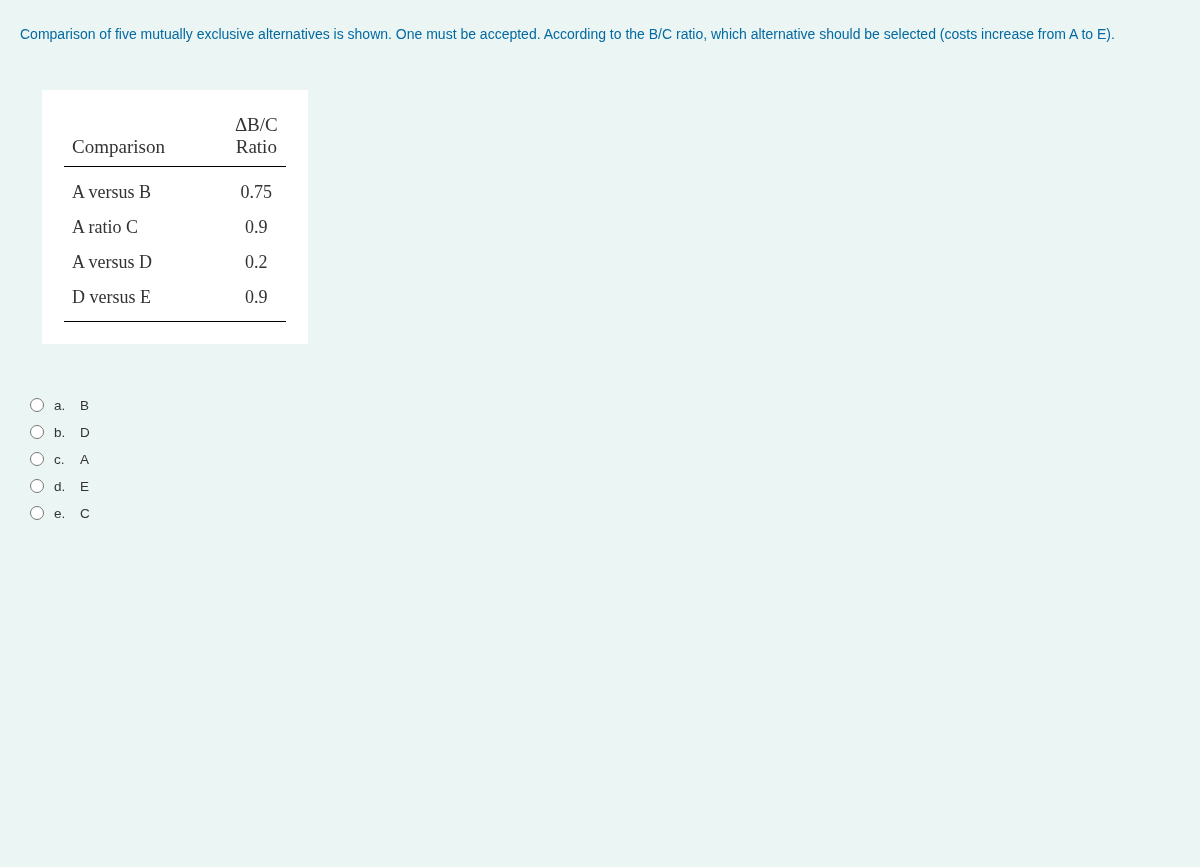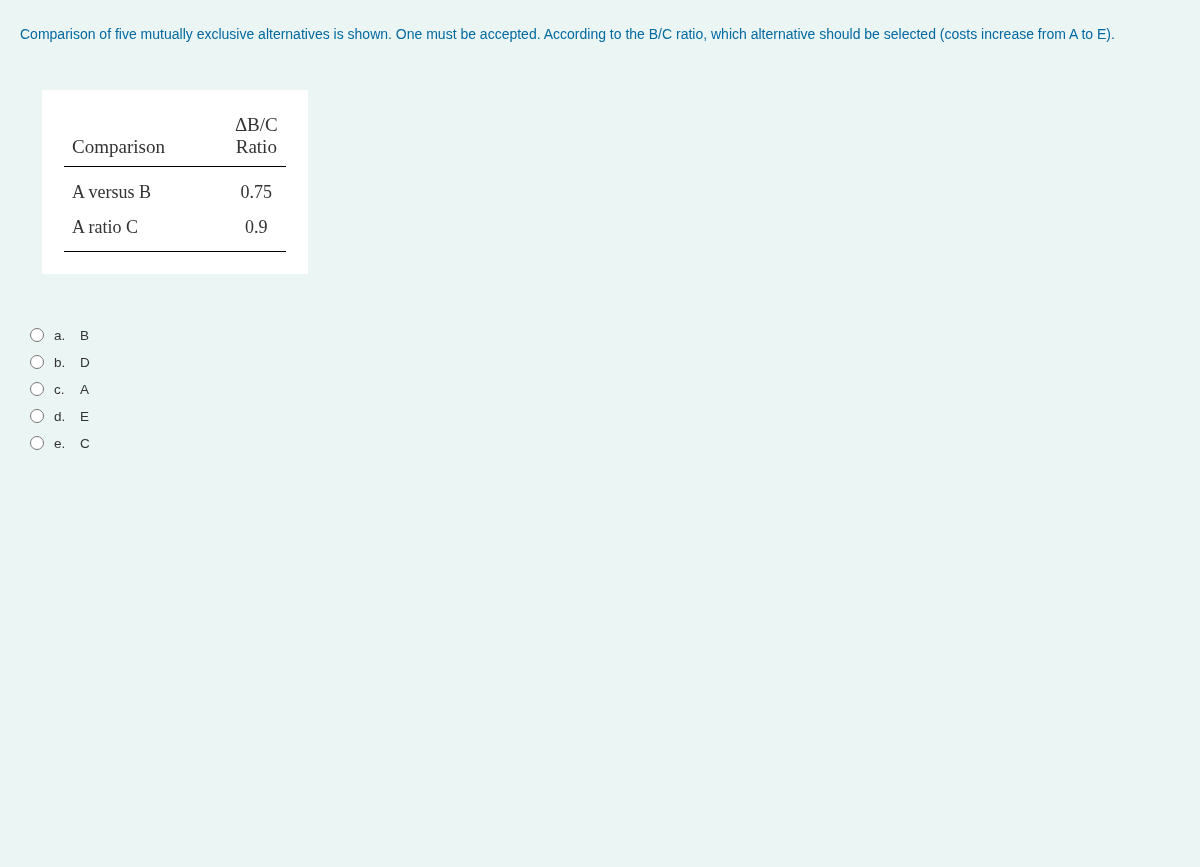--- a/index.html
+++ b/index.html
@@ -106,20 +106,28 @@
     </thead>
     <tbody>
       <tr>
         <td>A versus B</td>
         <td class="ratio-cell">0.75</td>
       </tr>
       <tr>
         <td>A ratio C</td>
         <td class="ratio-cell">0.9</td>
       </tr>
+      <tr>
+        <td>A versus D</td>
+        <td class="ratio-cell">0.2</td>
+      </tr>
+      <tr>
+        <td>D versus E</td>
+        <td class="ratio-cell">0.9</td>
+      </tr>
     </tbody>
   </table>
 </div>
 
 <div class="options">
   <div class="option-row">
     <input type="radio" name="answer" style="">
     <span class="option-letter">a.</span>
     <span class="option-text">B</span>
   </div>

